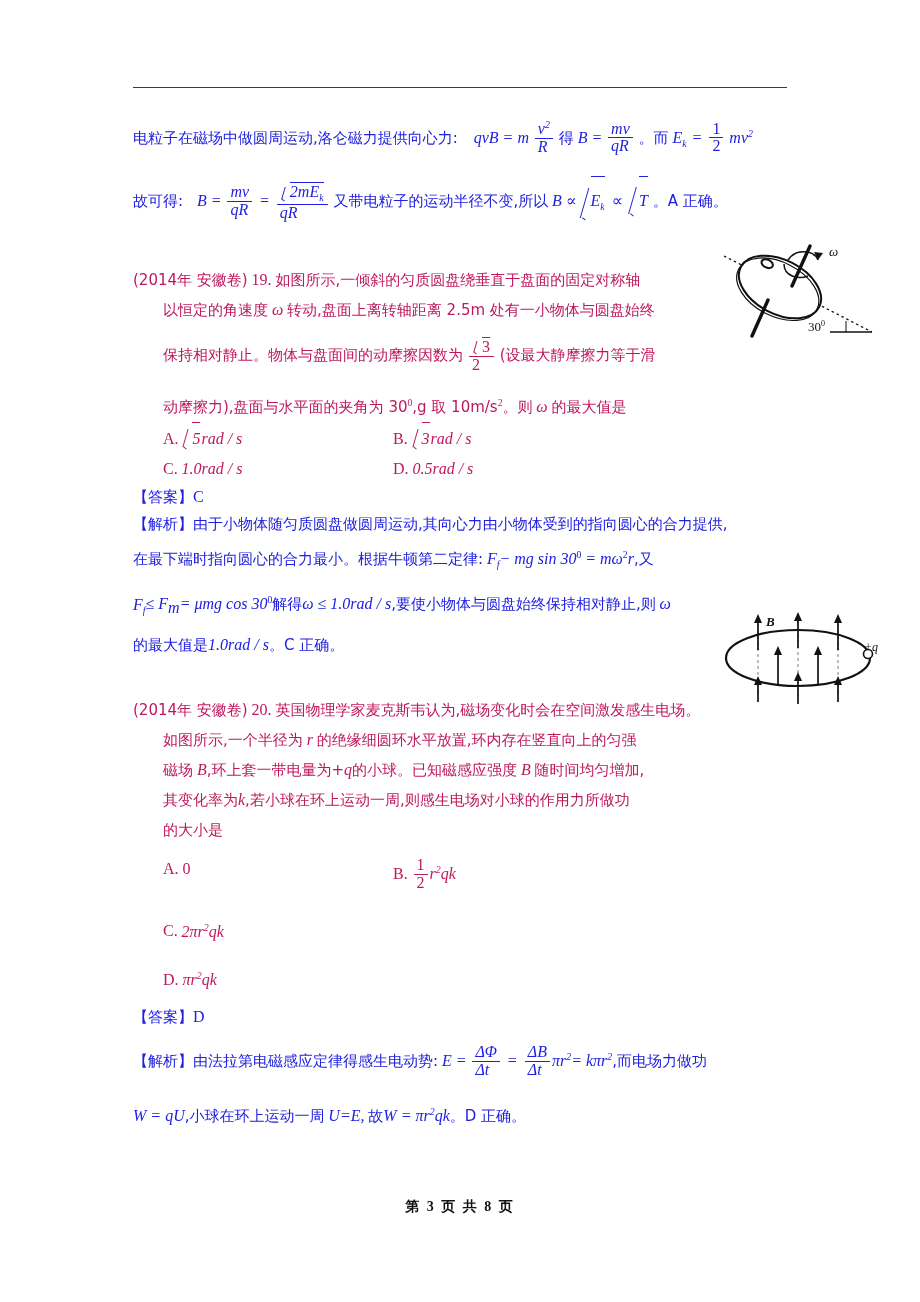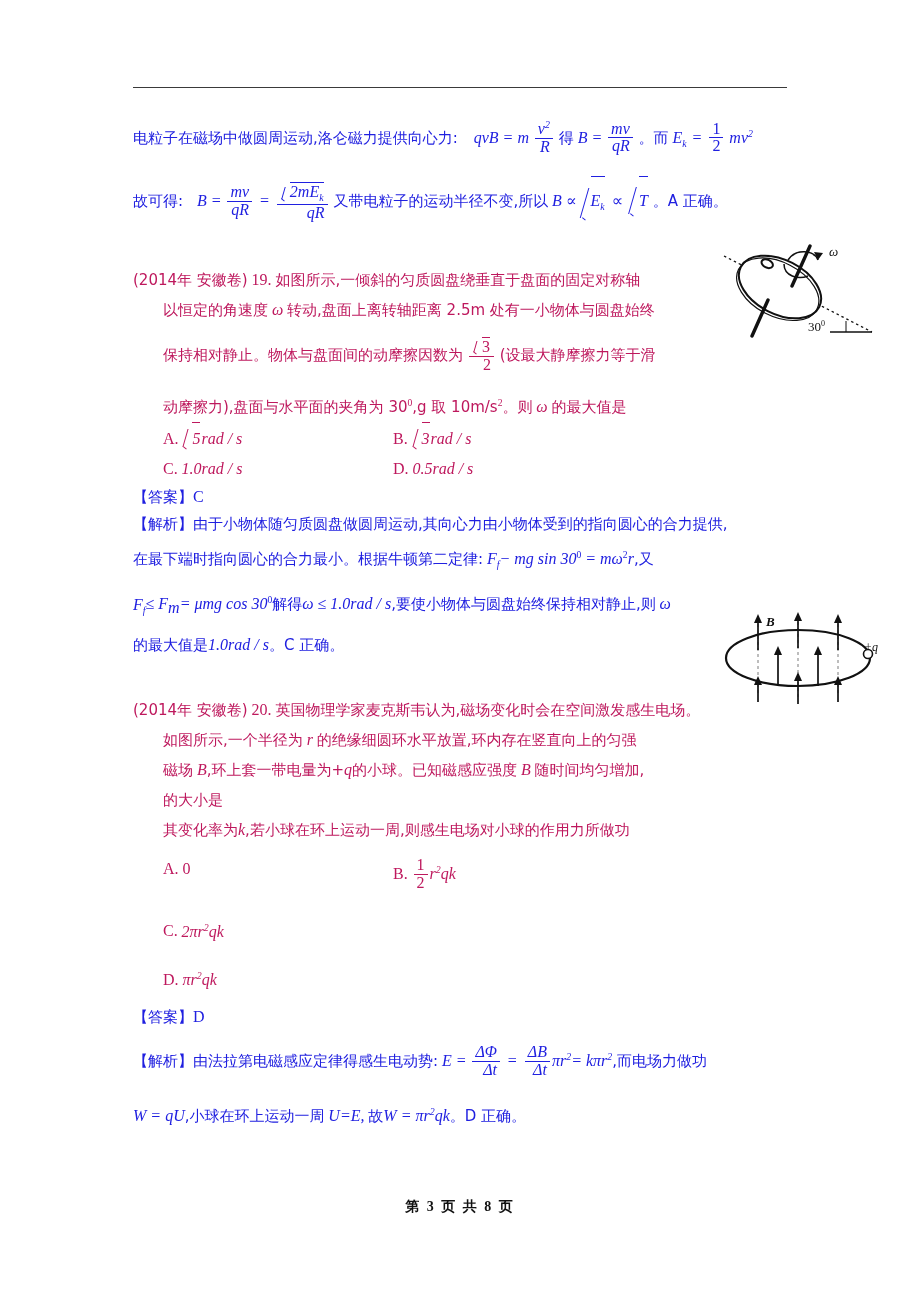--- a/index.html
+++ b/index.html
@@ -57,21 +57,21 @@
   }
   .op { font-family: "Liberation Serif", serif; font-style: normal; font-size: 16px; padding: 0 2px; }
   sup { font-size: 0.62em; vertical-align: super; font-style: italic; }
   sub { font-size: 0.62em; vertical-align: sub; font-style: italic; }
   .supn { font-size: 0.62em; vertical-align: super; font-style: normal; }
 
   
   .frac {
     display: inline-block;
     vertical-align: middle;
-    text-align: right;
+    text-align: left;
     font-size: 15px;
     line-height: 1.05;
     margin: 13px 2px;
     position: relative;
     top: -1px;
   }
   .frac .num { display: block; padding: 0 3px; border-bottom: 1.1px solid currentColor; }
   .frac .den { display: block; padding: 0 3px; }
 
   
@@ -284,25 +284,25 @@
       </div>
 
       <div class="line black indent1">
         <span class="cn">磁场</span>
         <span class="mi">B</span><span class="cn">,环上套一带电量为+</span><span class="mi">q</span><span class="cn">的小球。已知磁感应强度</span>
         <span class="mi">B</span>
         <span class="cn">随时间均匀增加,</span>
       </div>
 
       <div class="line black indent1">
+        <span class="cn">其变化率为</span><span class="mi">k</span><span class="cn">,若小球在环上运动一周,则感生电场对小球的作用力所做功</span>
+      </div>
+
+      <div class="line black indent1">
         <span class="cn">的大小是</span>
-      </div>
-
-      <div class="line black indent1">
-        <span class="cn">其变化率为</span><span class="mi">k</span><span class="cn">,若小球在环上运动一周,则感生电场对小球的作用力所做功</span>
       </div>
 
       <div class="line black indent1 choices-row" style="line-height:48px;">
         <div class="choice">
           <span class="mn">A.</span>
           <span class="mn">0</span>
         </div>
         <div class="choice">
           <span class="mn">B.</span>
           <span class="frac">

